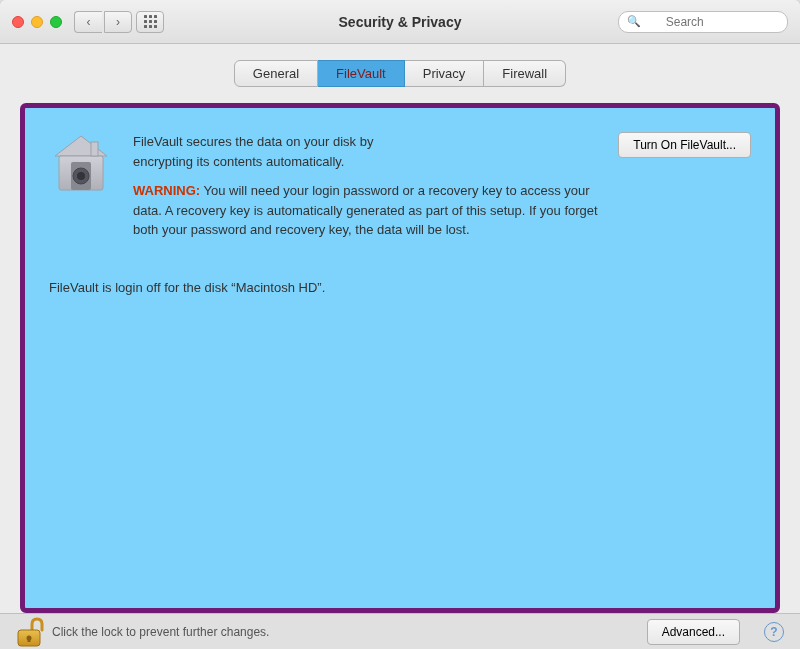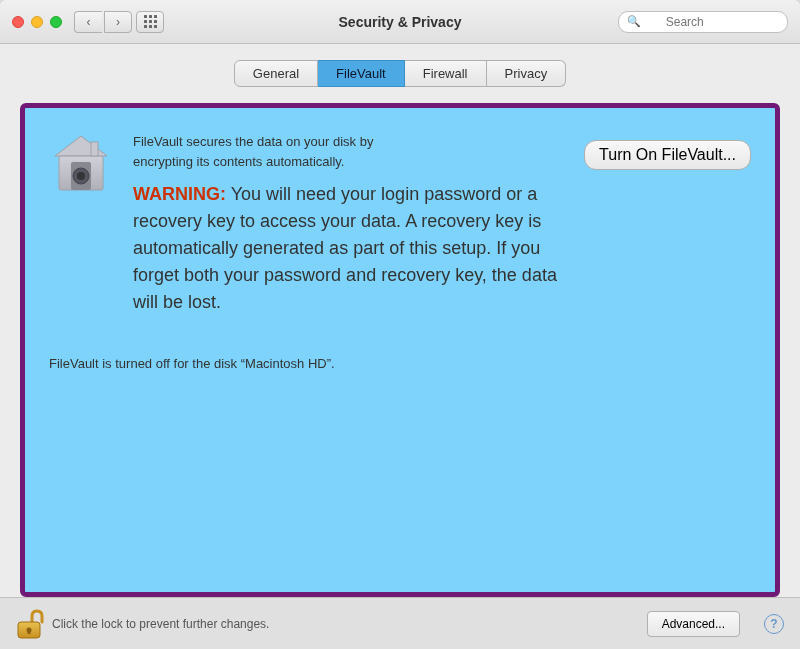--- a/index.html
+++ b/index.html
@@ -155,21 +155,21 @@
       cursor: pointer;
       position: relative;
     }
 
     .tab:first-child { border-radius: 6px 0 0 6px; }
     .tab:last-child { border-radius: 0 6px 6px 0; }
     .tab:not(:first-child) { border-left: none; }
 
     .tab.active {
       background: #4ca9e4;
-      color: #0f172a;
+      color: #7f1d1d;
       border-color: #3a8fc4;
     }
 
     
     .panel {
       background: #7dd3fc;
       border: 5px solid #701a75;
       border-radius: 6px;
       flex: 1;
       padding: 24px 24px;
@@ -197,53 +197,53 @@
     }
 
     .main-description {
       font-size: 13px;
       color: #333;
       line-height: 1.5;
       margin-bottom: 10px;
     }
 
     .warning-text {
-      font-size: 18px;
+      font-size: 13px;
       color: #333;
       line-height: 1.5;
     }
 
     .warning-label {
       color: #cc3300;
       font-weight: bold;
     }
 
     .turn-on-btn {
       background: linear-gradient(to bottom, #f8f8f8, #e8e8e8);
       border: 1px solid #b0b0b0;
-      border-radius: 12px;
+      border-radius: 4px;
       padding: 5px 14px;
-      font-size: 16px;
+      font-size: 12px;
       cursor: pointer;
       white-space: nowrap;
       flex-shrink: 0;
       align-self: flex-start;
-      margin-top: 8px;
+      margin-top: 0;
     }
 
     .status-text {
       font-size: 13px;
       color: #333;
       margin-top: 10px;
       padding: 10px 0;
     }
 
     
     .bottom-bar {
-      height: 52px;
+      height: 36px;
       background: #e0e0e0;
       border-top: 1px solid #c0c0c0;
       display: flex;
       align-items: center;
       padding: 15px 16px;
       flex-shrink: 0;
       justify-content: flex-end;
     }
 
     .lock-icon-container {
@@ -335,22 +335,22 @@
       <span class="search-icon-small">🔍</span>
       <input class="search-input" type="text" placeholder="Search" style="">
     </div>
   </div>
 
   <div class="content">
 
     <div class="tab-bar">
       <div class="tab">General</div>
       <div class="tab active">FileVault</div>
+      <div class="tab">Privacy</div>
       <div class="tab">Firewall</div>
-      <div class="tab">Privacy</div>
     </div>
 
     <div class="panel">
       <div class="panel-top">
 
         <svg class="filevault-icon" viewBox="0 0 64 64" xmlns="http://www.w3.org/2000/svg">
           <defs>
             <linearGradient id="houseGrad" x1="0%" y1="0%" x2="0%" y2="100%">
               <stop offset="0%" style="stop-color:#d0d0d8"></stop>
               <stop offset="100%" style="stop-color:#b0b0b8"></stop>
@@ -372,21 +372,21 @@
         <div class="panel-description">
           <div class="main-description">FileVault secures the data on your disk by<br>encrypting its contents automatically.</div>
           <div class="warning-text">
             <span class="warning-label">WARNING:</span><span> You will need your login password or a recovery key to access your data. A recovery key is automatically generated as part of this setup. If you forget both your password and recovery key, the data will be lost.</span>
           </div>
         </div>
 
         <button class="turn-on-btn">Turn On FileVault...</button>
       </div>
 
-      <div class="status-text">FileVault is turned off for the disk “Macintosh HD”.</div>
+      <div class="status-text">FileVault is login off for the disk “Macintosh HD”.</div>
     </div>
   </div>
 
   <div class="bottom-bar">
     <div class="lock-icon-container">
 
       <svg width="28" height="32" viewBox="0 0 28 32" xmlns="http://www.w3.org/2000/svg">
         <defs>
           <linearGradient id="lockGold" x1="0%" y1="0%" x2="0%" y2="100%">
             <stop offset="0%" style="stop-color:#e8c050"></stop>

